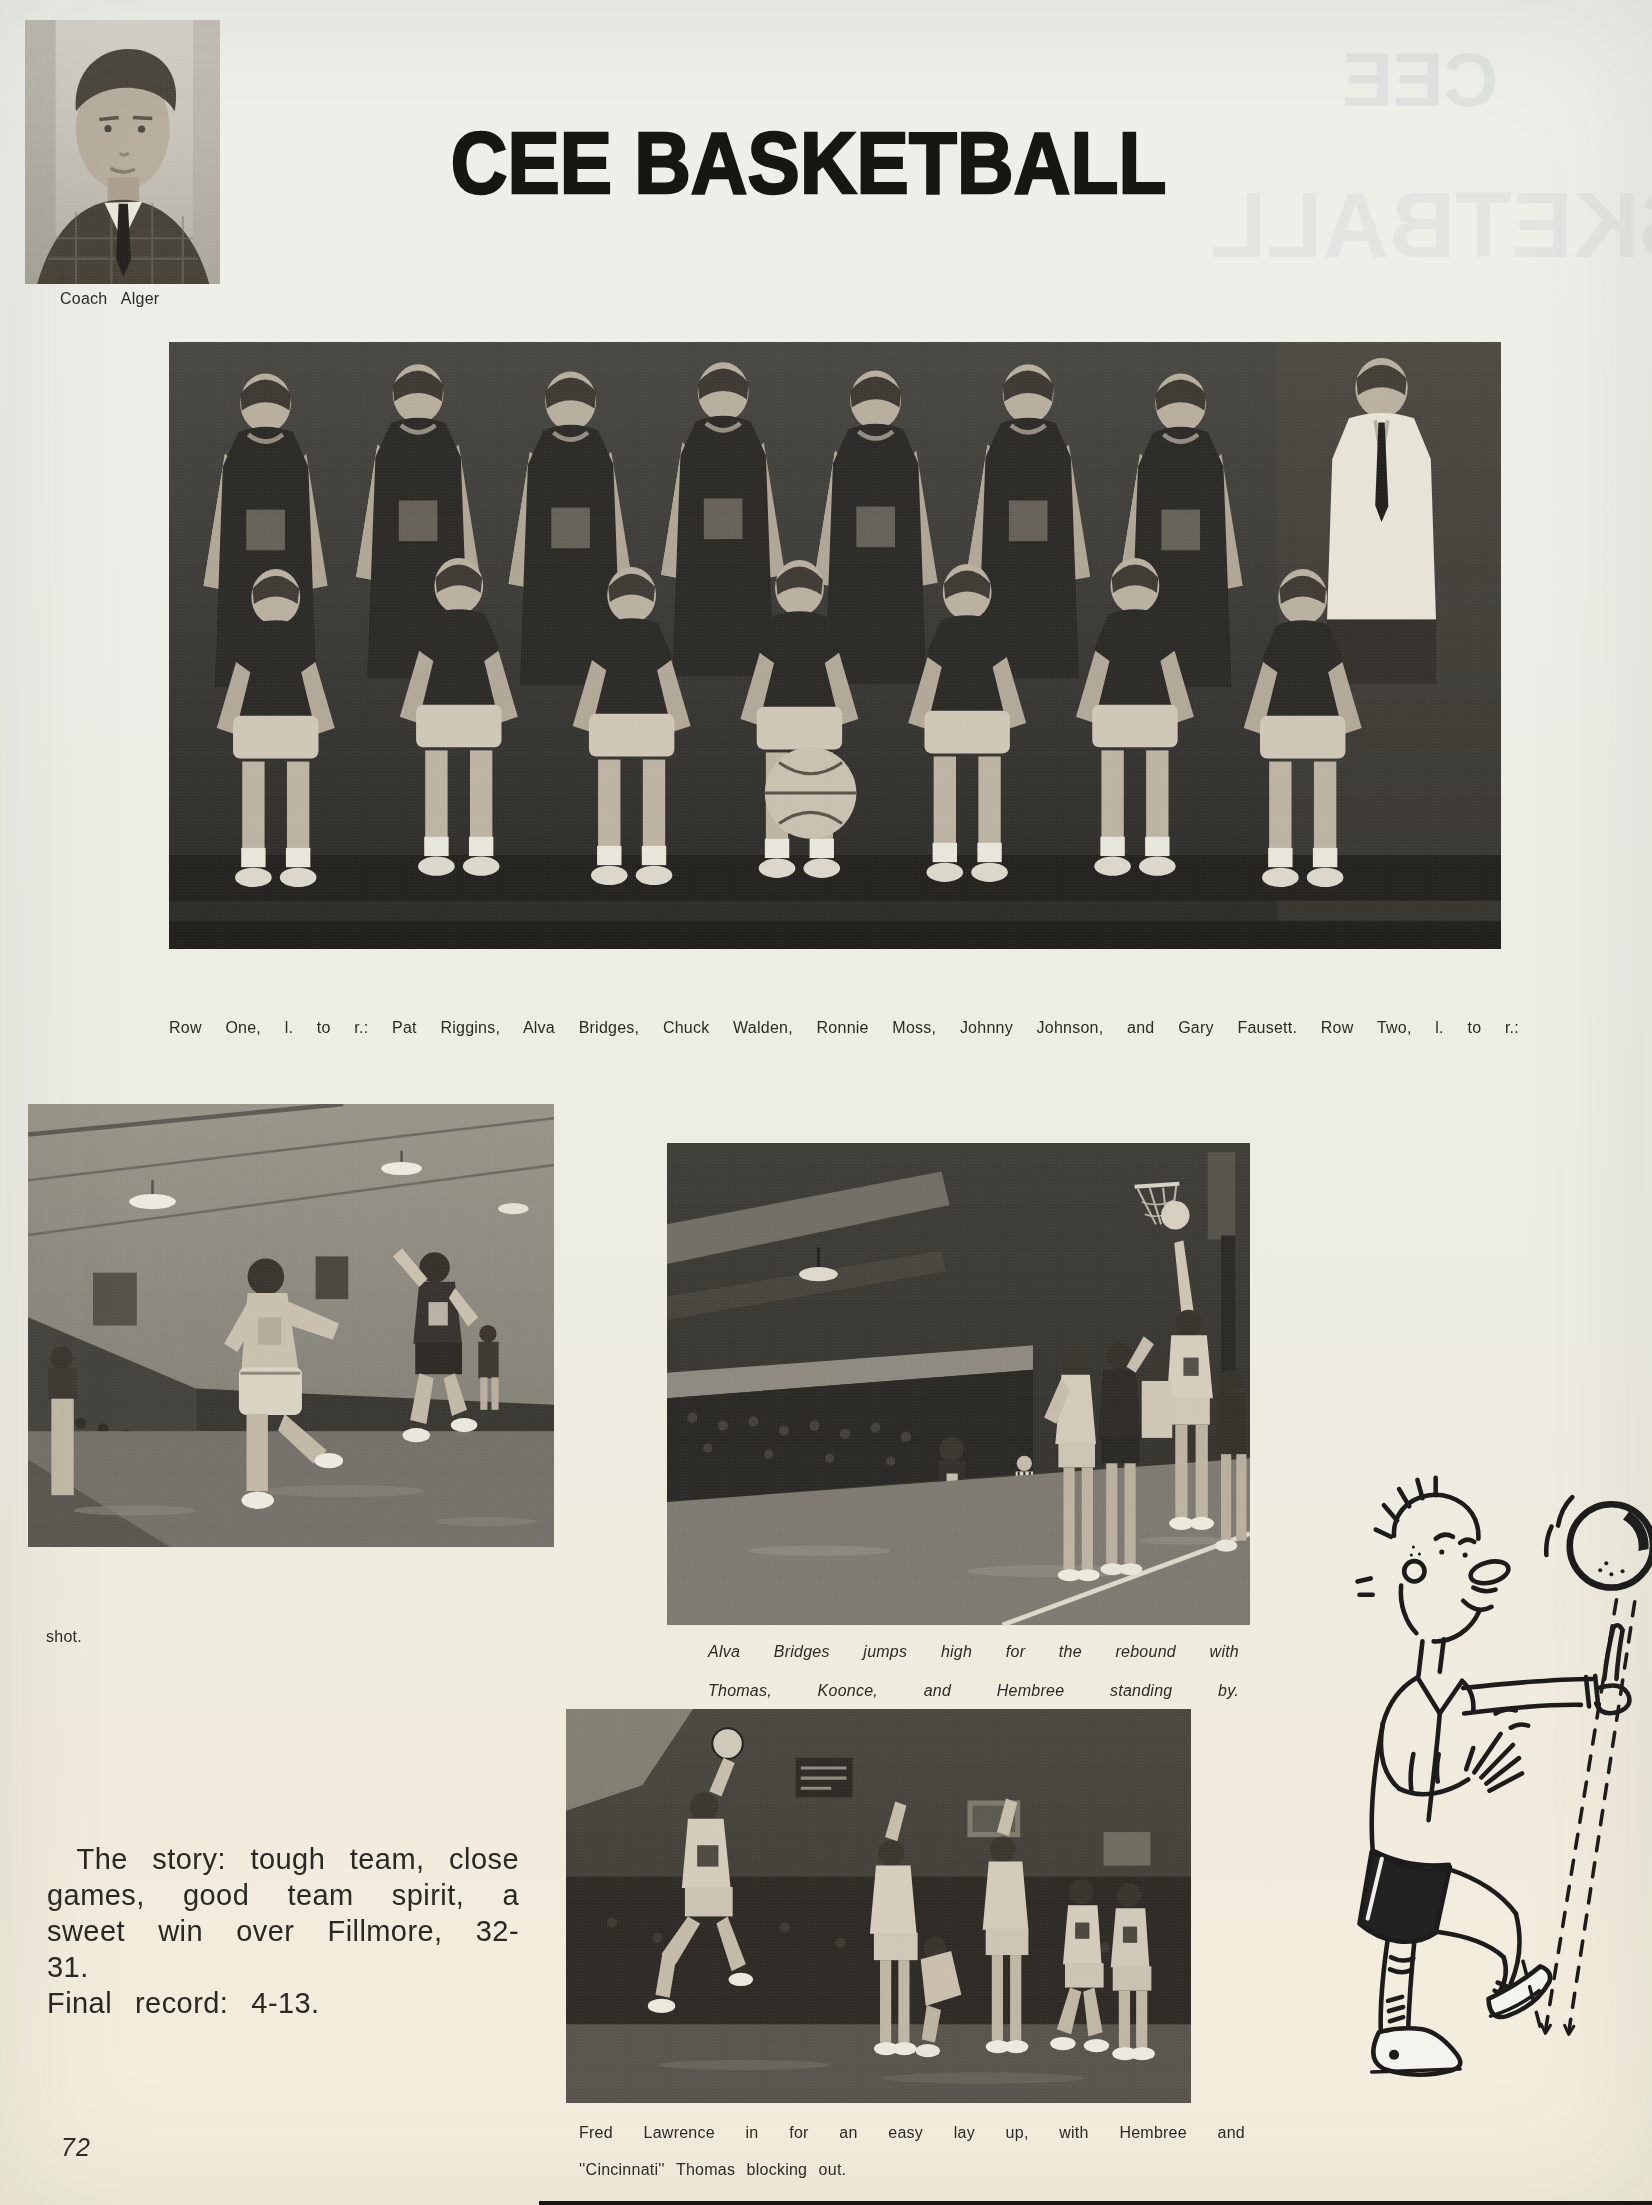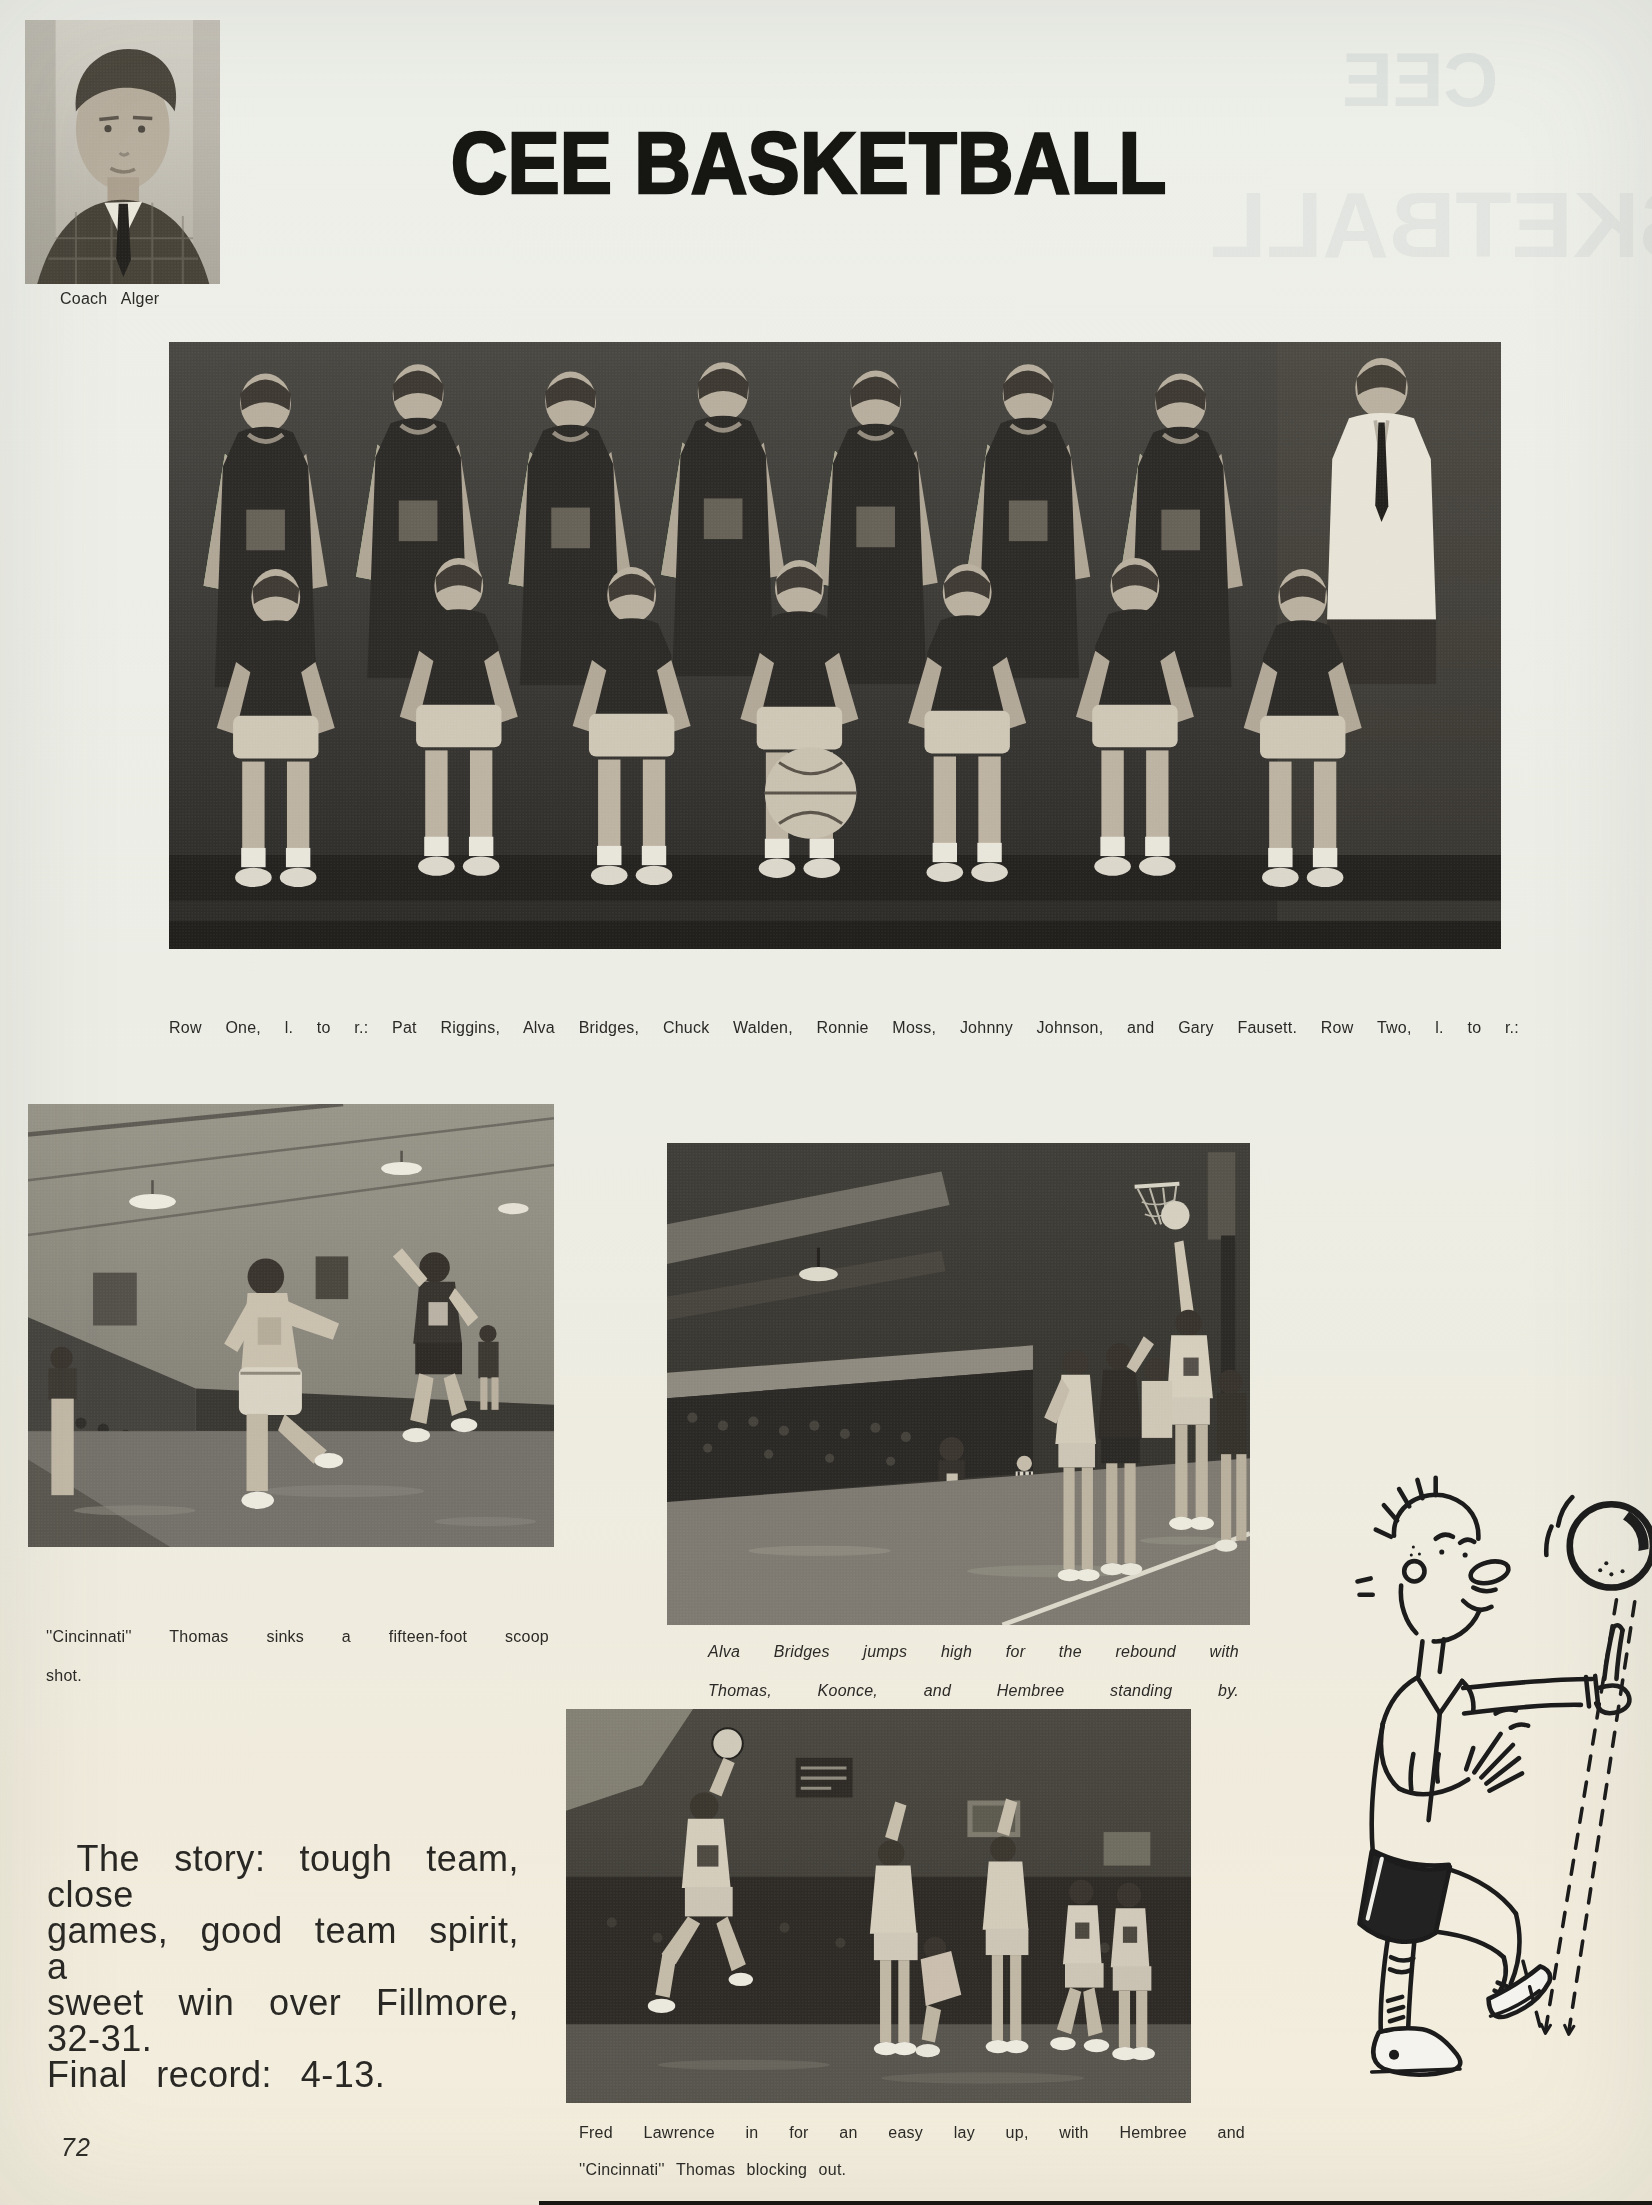--- a/index.html
+++ b/index.html
@@ -30,21 +30,21 @@
   }
   .cap .line{white-space:nowrap;}
   .cap .stretch{white-space:normal;text-align:justify;text-align-last:justify;}
   .title{
     font-size:87px;font-weight:700;color:#161613;
     -webkit-text-stroke:2.5px #161613;
     text-align:center;letter-spacing:.002em;white-space:nowrap;
   }
   .title .squeeze{display:inline-block;transform:scaleX(.9);transform-origin:center;}
   .story{
-    font-size:36px;line-height:36px;letter-spacing:.015em;word-spacing:.5em;color:#292824;
+    font-size:29px;line-height:36px;letter-spacing:.015em;word-spacing:.5em;color:#292824;
   }
   .story .stretch{text-align:justify;text-align-last:justify;}
   .story .indent{text-indent:29.5px;}
   .pagenum{font-size:25px;font-style:italic;color:#2e2c28;letter-spacing:.04em;}
   .ghost{
     font-weight:700;transform:scaleX(-1);transform-origin:center;
     color:rgba(168,181,188,.20);white-space:nowrap;pointer-events:none;
   }
   .edge-strip{background:#15140f;}
 </style>
@@ -226,21 +226,20 @@
       <ellipse cx="764" cy="652" rx="27" ry="14" fill="#e9e6dc"></ellipse>
       <ellipse cx="858" cy="632" rx="26" ry="14" fill="#e9e6dc"></ellipse>
 
       <circle cx="905" cy="452" r="17" fill="#3a352e"></circle>
       <rect x="886" y="468" width="40" height="72" fill="#3c3933"></rect>
       <rect x="890" y="538" width="14" height="64" fill="#b9af9e"></rect>
       <rect x="912" y="538" width="14" height="64" fill="#b9af9e"></rect>
     </svg>
   </div>
   <div class="abs cap" style="left:46px;top:1617px;width:503px;">
-    <div class="stretch">''Cincinnati'' Thomas sinks a fifteen-foot scoop</div>
     <div class="line">shot.</div>
   </div>
 
   <div class="photo" style="left:667px;top:1143px;width:583px;height:482px;">
     <svg viewBox="0 0 1147 948" preserveAspectRatio="none">
       <defs>
         <linearGradient id="gym2" x1="0" y1="0" x2="0" y2="1">
           <stop offset="0" stop-color="#403e38"></stop>
             <stop offset="1" stop-color="#31302b"></stop>
         </linearGradient>

